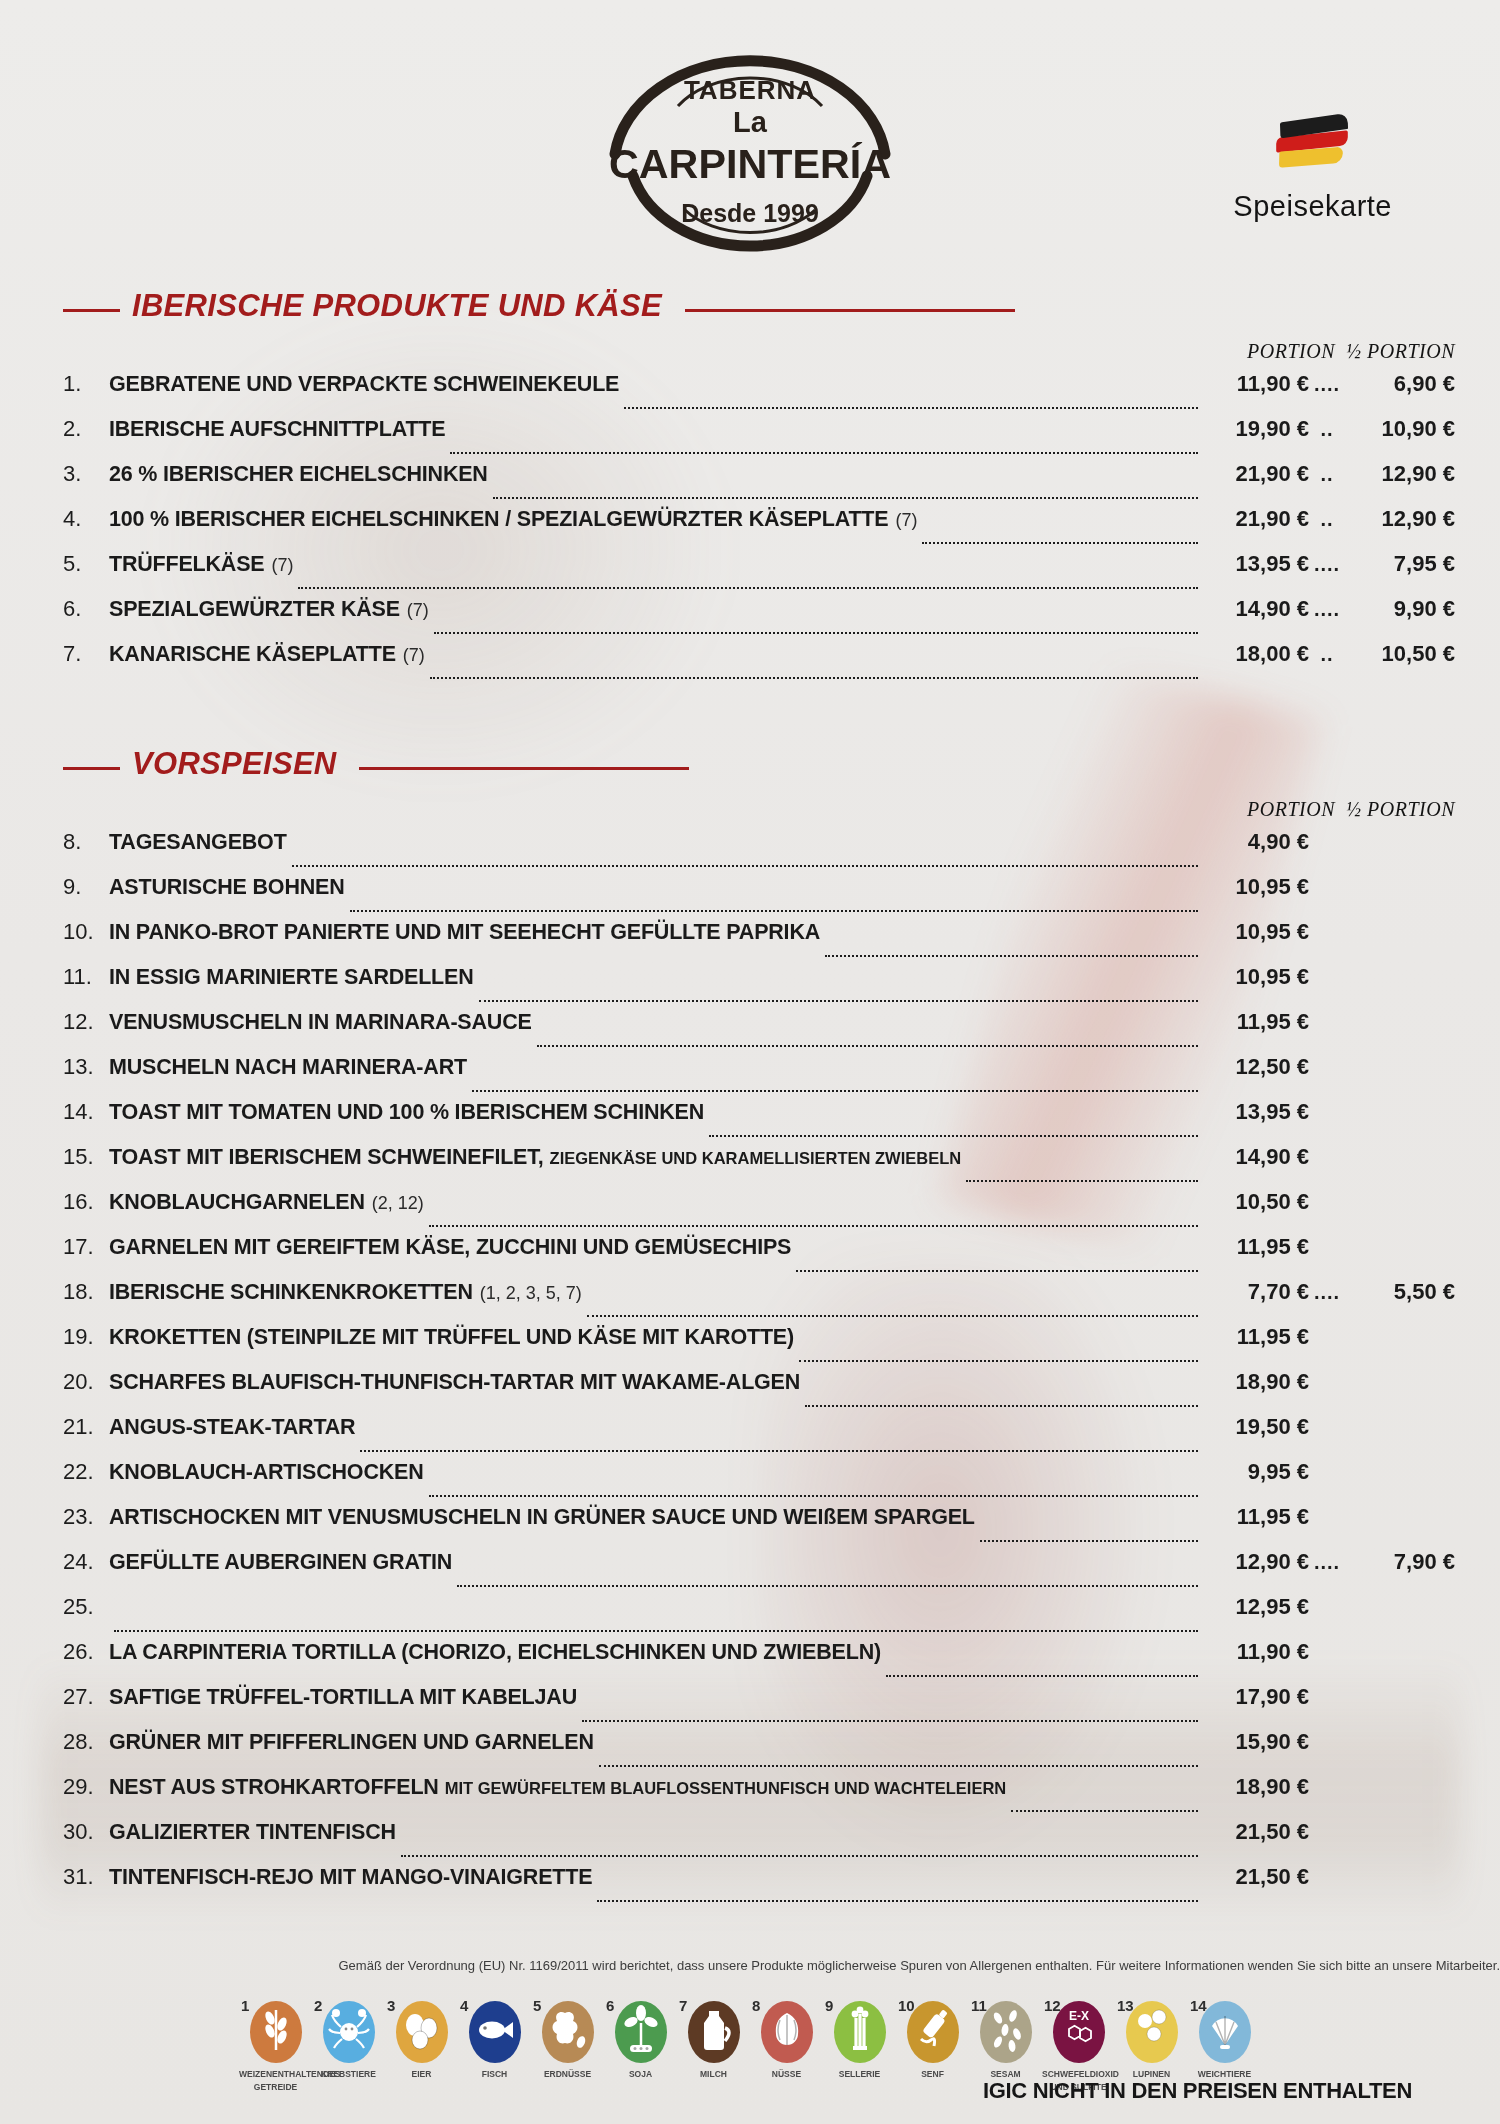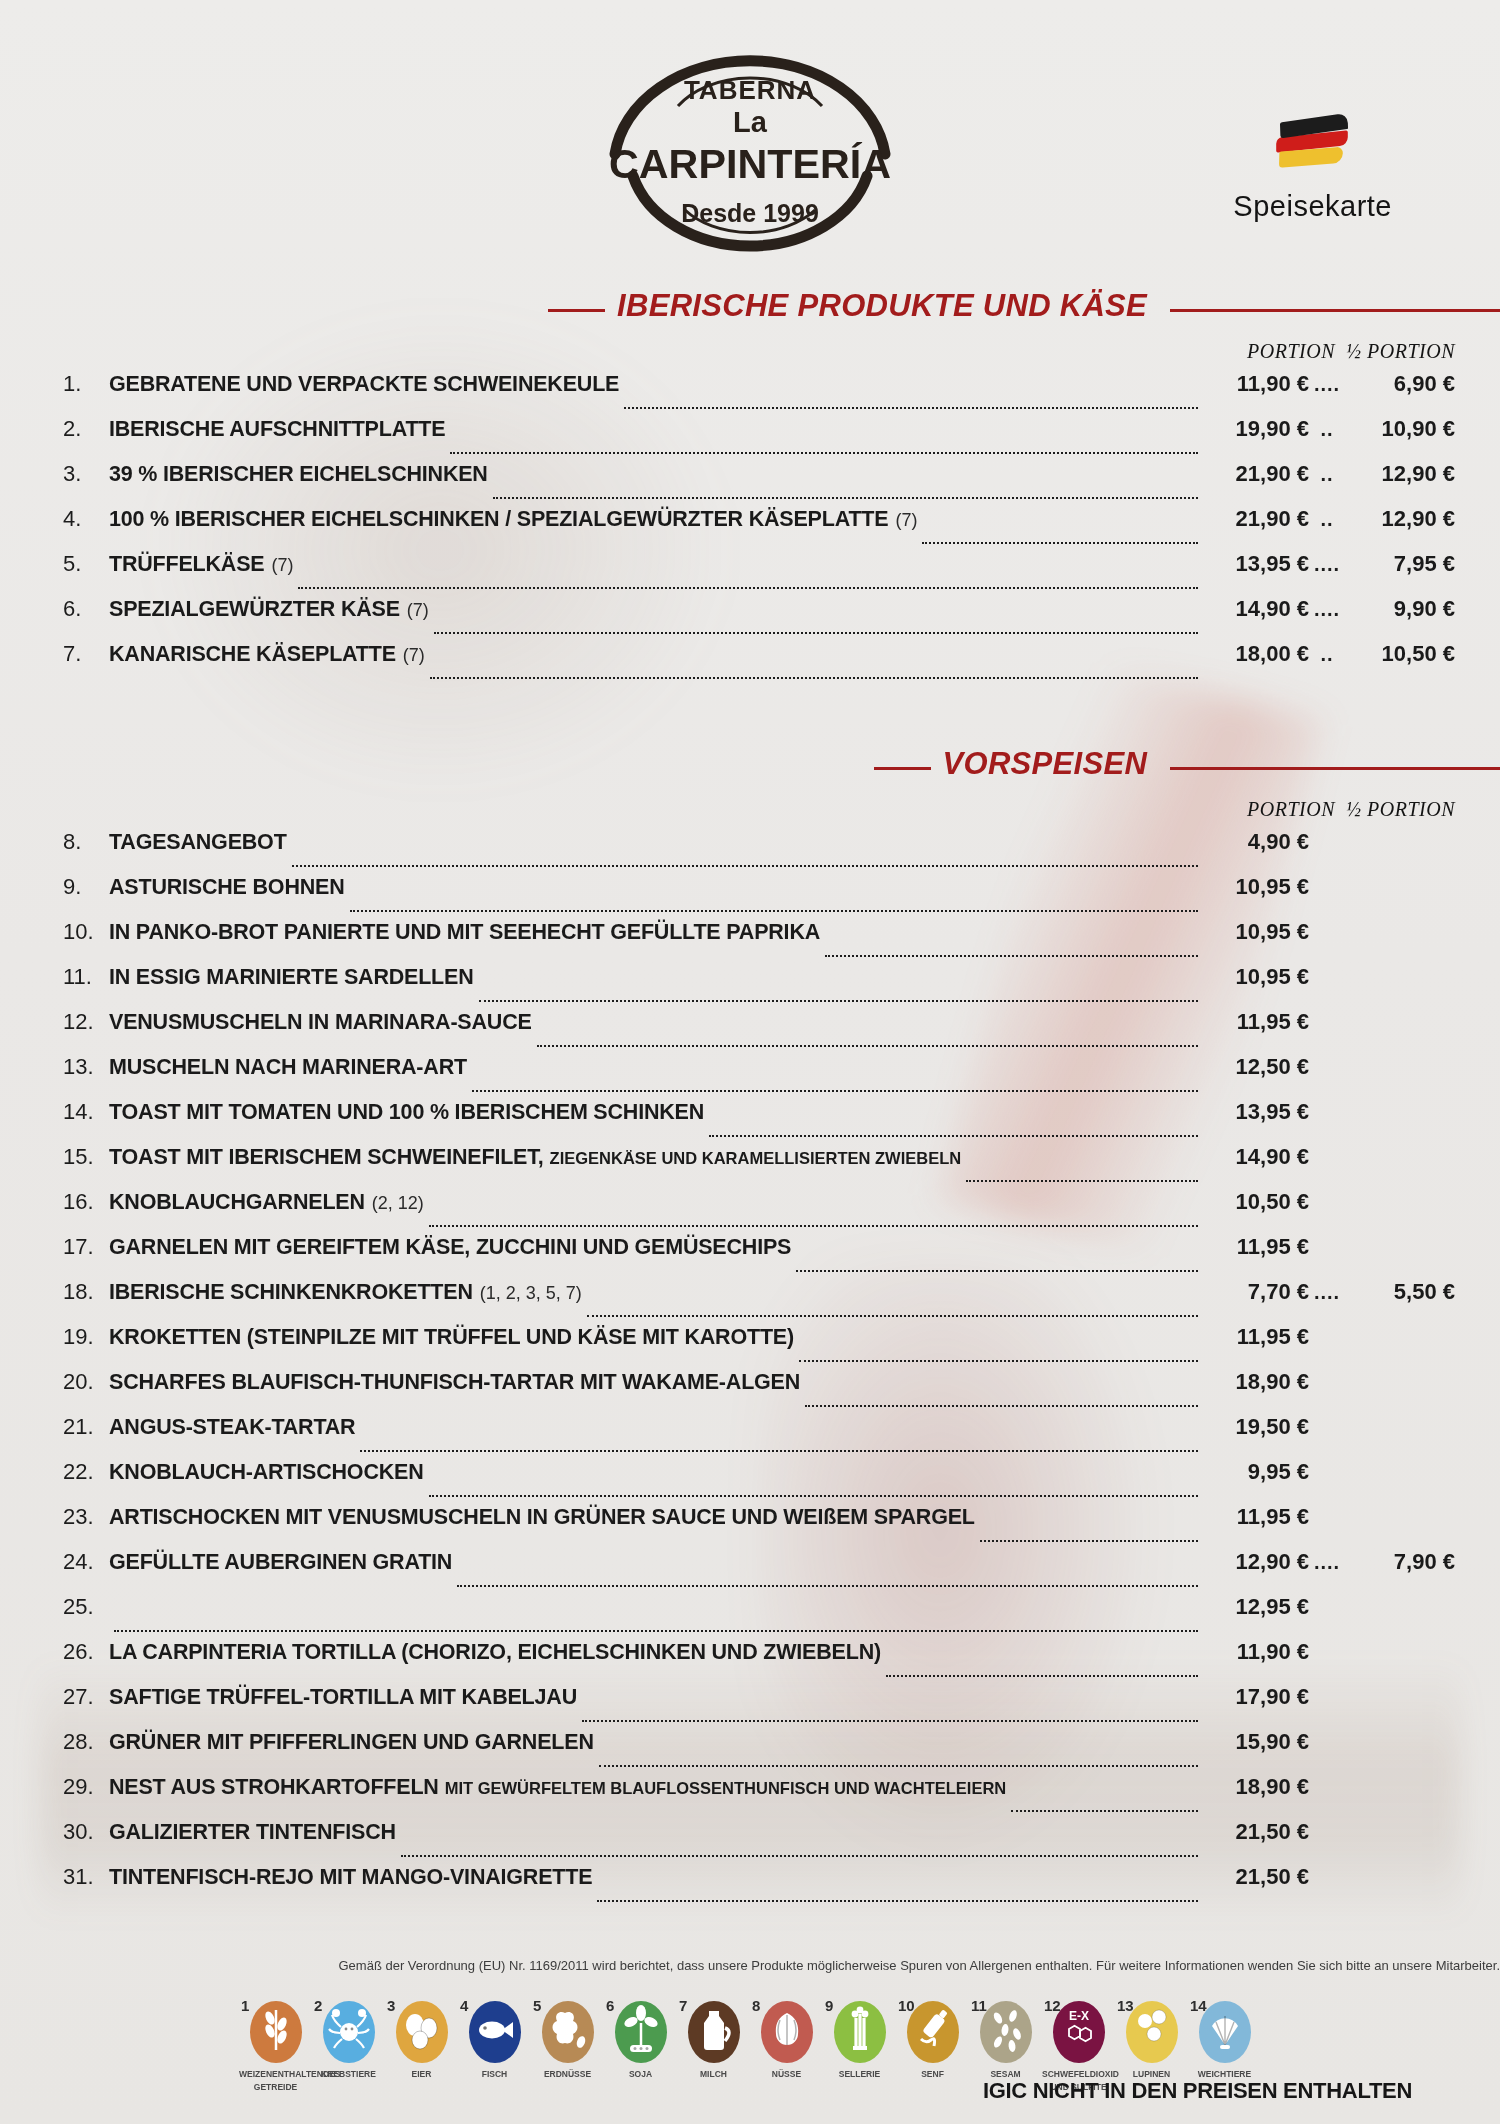--- a/index.html
+++ b/index.html
@@ -25,21 +25,21 @@
 
   
   .flag{position:absolute;left:1276px;top:118px;width:72px;height:47px;transform:rotate(-6deg) skewX(-6deg);}
   .flag .stripe{height:15.5px;}
   .flag .s1{border-radius:2px 10px 1px 3px;width:68px;margin-left:4px;transform:rotate(-2deg);}
   .flag .s2{border-radius:6px 2px 8px 2px;width:72px;}
   .flag .s3{border-radius:2px 7px 10px 4px;width:64px;margin-left:3px;transform:rotate(1.5deg);}
   .lang-label{position:absolute;right:108px;top:190px;font-size:29px;letter-spacing:.5px;color:#141414;}
   .menu-wrap{position:absolute;left:0;top:250px;width:100%;}
   .section-title{margin:0 0 0 63px;font-size:31px;line-height:36px;font-weight:bold;font-style:italic;
-      color:#a21c1c;letter-spacing:.3px;white-space:nowrap;text-align:right;}
+      color:#a21c1c;letter-spacing:.3px;white-space:nowrap;}
   .rule{display:inline-block;height:0;border-bottom:3px solid #a21c1c;vertical-align:4px;}
   .rule.pre{width:57px;margin-right:12px;}
   .rule.post{width:330px;margin-left:14px;}
   .sec0{margin-top:38px;}
   .sec1{margin-top:60px;}
   .col-header{margin:16px 45px 0 0;text-align:right;font-family:"Liberation Serif",serif;font-style:italic;
       font-size:20px;letter-spacing:.5px;color:#141414;white-space:pre;}
   .items{margin:8px 45px 0 63px;}
   .menu-item{display:flex;align-items:baseline;height:45px;}
   .num{flex:0 0 46px;font-size:22px;font-weight:400;color:#1c1c1c;}
@@ -110,21 +110,21 @@
     <span class="name">IBERISCHE AUFSCHNITTPLATTE</span>
 
     <span class="leader"></span>
     <span class="price">19,90 €</span>
     <span class="sep">..</span>
     <span class="half">10,90 €</span>
   </div>
 
   <div class="menu-item">
     <span class="num">3.</span>
-    <span class="name">39 % IBERISCHER EICHELSCHINKEN</span>
+    <span class="name">26 % IBERISCHER EICHELSCHINKEN</span>
 
     <span class="leader"></span>
     <span class="price">21,90 €</span>
     <span class="sep">..</span>
     <span class="half">12,90 €</span>
   </div>
 
   <div class="menu-item">
     <span class="num">4.</span>
     <span class="name">100 % IBERISCHER EICHELSCHINKEN / SPEZIALGEWÜRZTER KÄSEPLATTE</span>

